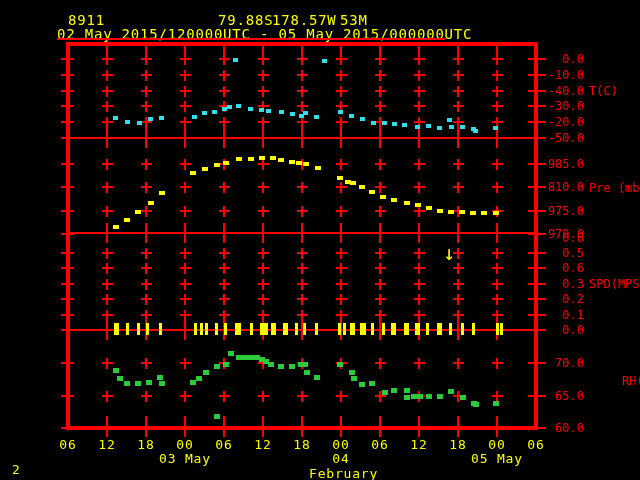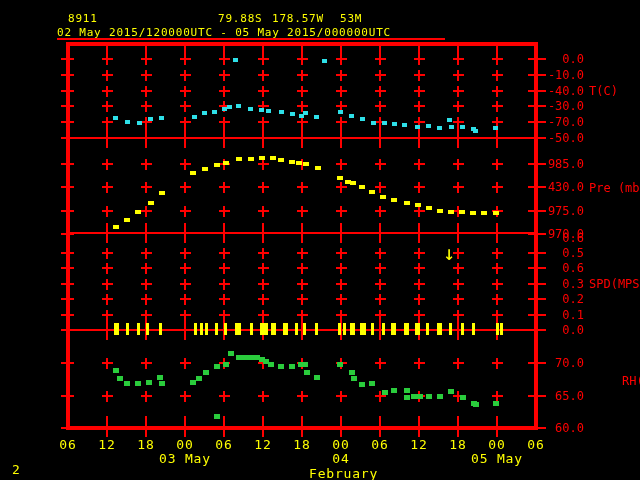--- a/index.html
+++ b/index.html
@@ -1,18 +1,18 @@
 <!DOCTYPE html>
 <html><head>
 <meta charset="utf-8">
 <style>
   html,body{margin:0;padding:0;background:#000;}
   .stage{position:relative;width:640px;height:480px;background:#000;overflow:hidden;
          font-family:"DejaVu Sans Mono",monospace;}
-  .hdr{position:absolute;font-size:11px;letter-spacing:0.8px;color:#ffff00;white-space:pre;}
+  .hdr{position:absolute;font-size:14px;letter-spacing:0.8px;color:#ffff00;white-space:pre;}
   .ylab{position:absolute;font-size:12px;color:#ff0000;white-space:pre;}
   .unit{position:absolute;font-size:12px;color:#ff0000;white-space:pre;}
   .xlab{position:absolute;font-size:13px;letter-spacing:0.8px;color:#ffff00;text-align:center;}
   .fill{position:absolute;background:#ff0000;}
   .dot{position:absolute;}
   .plus{position:absolute;width:11px;height:11px;}
   .plus::before{content:"";position:absolute;left:0;top:4px;width:11px;height:2px;background:#ff0000;}
   .plus::after{content:"";position:absolute;left:4px;top:0;width:2px;height:11px;background:#ff0000;}
   .border-box{position:absolute;left:66px;top:42px;width:464px;height:380px;border:4px solid #ff0000;}
   .arrow{position:absolute;color:#ffff00;font-size:20px;line-height:20px;}
@@ -153,21 +153,21 @@
       <div class="plus" style="left: 141px; top: 101.4px;"></div>
       <div class="plus" style="left: 180px; top: 101.4px;"></div>
       <div class="plus" style="left: 219px; top: 101.4px;"></div>
       <div class="plus" style="left: 258px; top: 101.4px;"></div>
       <div class="plus" style="left: 297px; top: 101.4px;"></div>
       <div class="plus" style="left: 336px; top: 101.4px;"></div>
       <div class="plus" style="left: 375px; top: 101.4px;"></div>
       <div class="plus" style="left: 414px; top: 101.4px;"></div>
       <div class="plus" style="left: 453px; top: 101.4px;"></div>
       <div class="plus" style="left: 492px; top: 101.4px;"></div>
-      <div class="ylab" style="left: 504px; top: 115.2px; width: 80px; text-align: right;">-70.0</div>
+      <div class="ylab" style="left: 504px; top: 115.2px; width: 80px; text-align: right;">-20.0</div>
       <div class="fill" style="left: 61px; top: 121.2px; width: 13px; height: 2px;"></div>
       <div class="fill" style="left: 528px; top: 121.2px; width: 18px; height: 2px;"></div>
       <div class="plus" style="left: 102px; top: 117.2px;"></div>
       <div class="plus" style="left: 141px; top: 117.2px;"></div>
       <div class="plus" style="left: 180px; top: 117.2px;"></div>
       <div class="plus" style="left: 219px; top: 117.2px;"></div>
       <div class="plus" style="left: 258px; top: 117.2px;"></div>
       <div class="plus" style="left: 297px; top: 117.2px;"></div>
       <div class="plus" style="left: 336px; top: 117.2px;"></div>
       <div class="plus" style="left: 375px; top: 117.2px;"></div>
@@ -221,21 +221,21 @@
       <div class="plus" style="left: 141px; top: 159px;"></div>
       <div class="plus" style="left: 180px; top: 159px;"></div>
       <div class="plus" style="left: 219px; top: 159px;"></div>
       <div class="plus" style="left: 258px; top: 159px;"></div>
       <div class="plus" style="left: 297px; top: 159px;"></div>
       <div class="plus" style="left: 336px; top: 159px;"></div>
       <div class="plus" style="left: 375px; top: 159px;"></div>
       <div class="plus" style="left: 414px; top: 159px;"></div>
       <div class="plus" style="left: 453px; top: 159px;"></div>
       <div class="plus" style="left: 492px; top: 159px;"></div>
-      <div class="ylab" style="left: 504px; top: 180.333px; width: 80px; text-align: right;">430.0</div>
+      <div class="ylab" style="left: 504px; top: 180.333px; width: 80px; text-align: right;">810.0</div>
       <div class="fill" style="left: 61px; top: 186.333px; width: 13px; height: 2px;"></div>
       <div class="fill" style="left: 528px; top: 186.333px; width: 18px; height: 2px;"></div>
       <div class="plus" style="left: 102px; top: 182.333px;"></div>
       <div class="plus" style="left: 141px; top: 182.333px;"></div>
       <div class="plus" style="left: 180px; top: 182.333px;"></div>
       <div class="plus" style="left: 219px; top: 182.333px;"></div>
       <div class="plus" style="left: 258px; top: 182.333px;"></div>
       <div class="plus" style="left: 297px; top: 182.333px;"></div>
       <div class="plus" style="left: 336px; top: 182.333px;"></div>
       <div class="plus" style="left: 375px; top: 182.333px;"></div>

